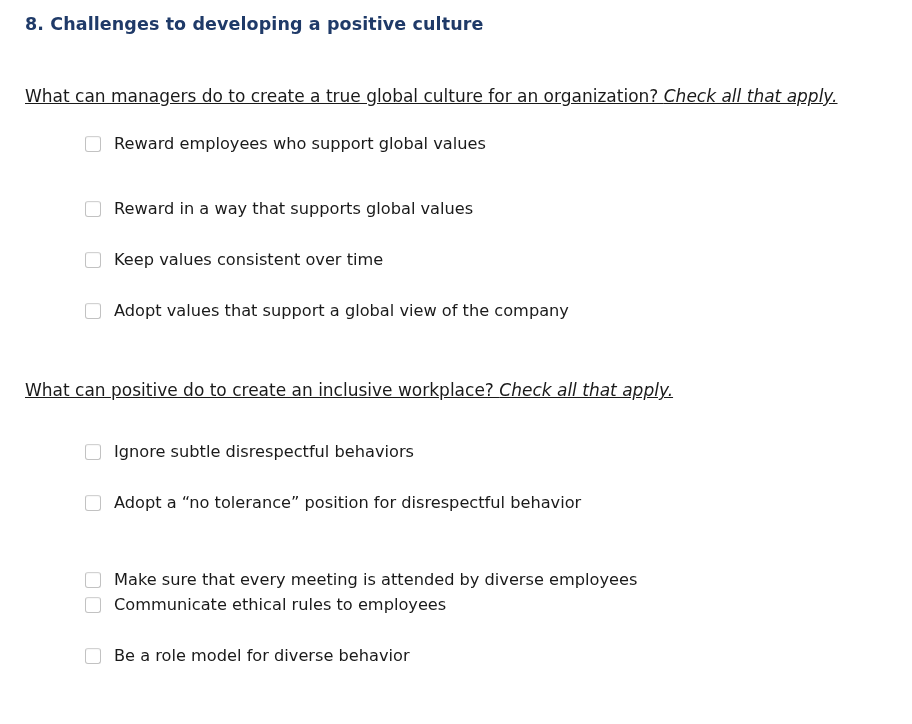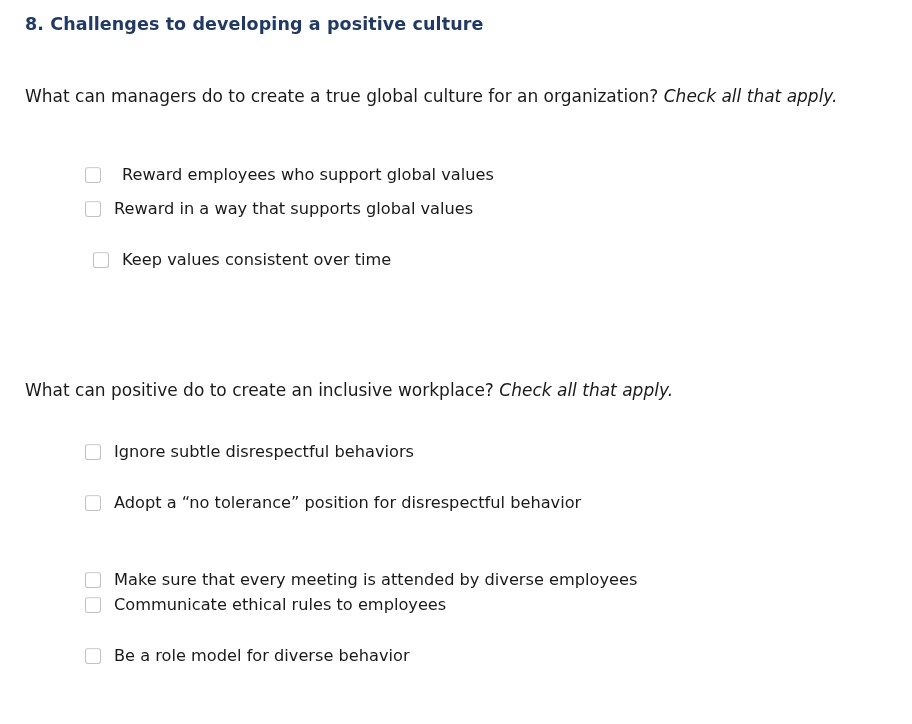--- a/index.html
+++ b/index.html
@@ -39,20 +39,21 @@
 
   
   .question {
     position: absolute;
     left: 25px;
     font-size: 17px;
     font-weight: normal;
     color: #1a1a1a;
     line-height: 22px;
     white-space: nowrap;
+    text-decoration: underline;
   }
   .question .q-italic {
     font-style: italic;
   }
   #question-1 { top: 85px; }
   #question-2 { top: 379px; }
 
   
   .option-row {
     position: absolute;
@@ -89,23 +90,23 @@
   }
 
   .option-label {
     margin-left: 13px;
     font-size: 16.2px;
     color: #1a1a1a;
     line-height: 22px;
   }
 
   
-  #opt-g1-0 { top: 164px; gap: 8px; }
+  #opt-g1-0 { top: 133px; }
   #opt-g1-1 { top: 198px; }
-  #opt-g1-2 { top: 249px; margin-left: 8px; }
+  #opt-g1-2 { top: 249px; }
   #opt-g1-3 { top: 300px; }
 
   
   #opt-g2-0 { top: 441px; }
   #opt-g2-1 { top: 492px; }
   #opt-g2-2 { top: 569px; }
   #opt-g2-3 { top: 594px; }
   #opt-g2-4 { top: 645px; }
 </style>
 </head>
@@ -125,20 +126,24 @@
   <div class="option-row" id="opt-g1-1">
     <span class="checkbox"></span>
     <span class="option-label">Reward in a way that supports global values</span>
   </div>
 
   <div class="option-row" id="opt-g1-2">
     <span class="checkbox"></span>
     <span class="option-label">Keep values consistent over time</span>
   </div>
 
+  <div class="option-row" id="opt-g1-3">
+    <span class="checkbox"></span>
+    <span class="option-label">Adopt values that support a global view of the company</span>
+  </div>
 
   <div class="question" id="question-2"><span class="q-main">What can positive do to create an inclusive workplace? </span><span class="q-italic">Check all that apply.</span></div>
 
   <div class="option-row" id="opt-g2-0">
     <span class="checkbox"></span>
     <span class="option-label">Ignore subtle disrespectful behaviors</span>
   </div>
 
   <div class="option-row" id="opt-g2-1">
     <span class="checkbox"></span>

